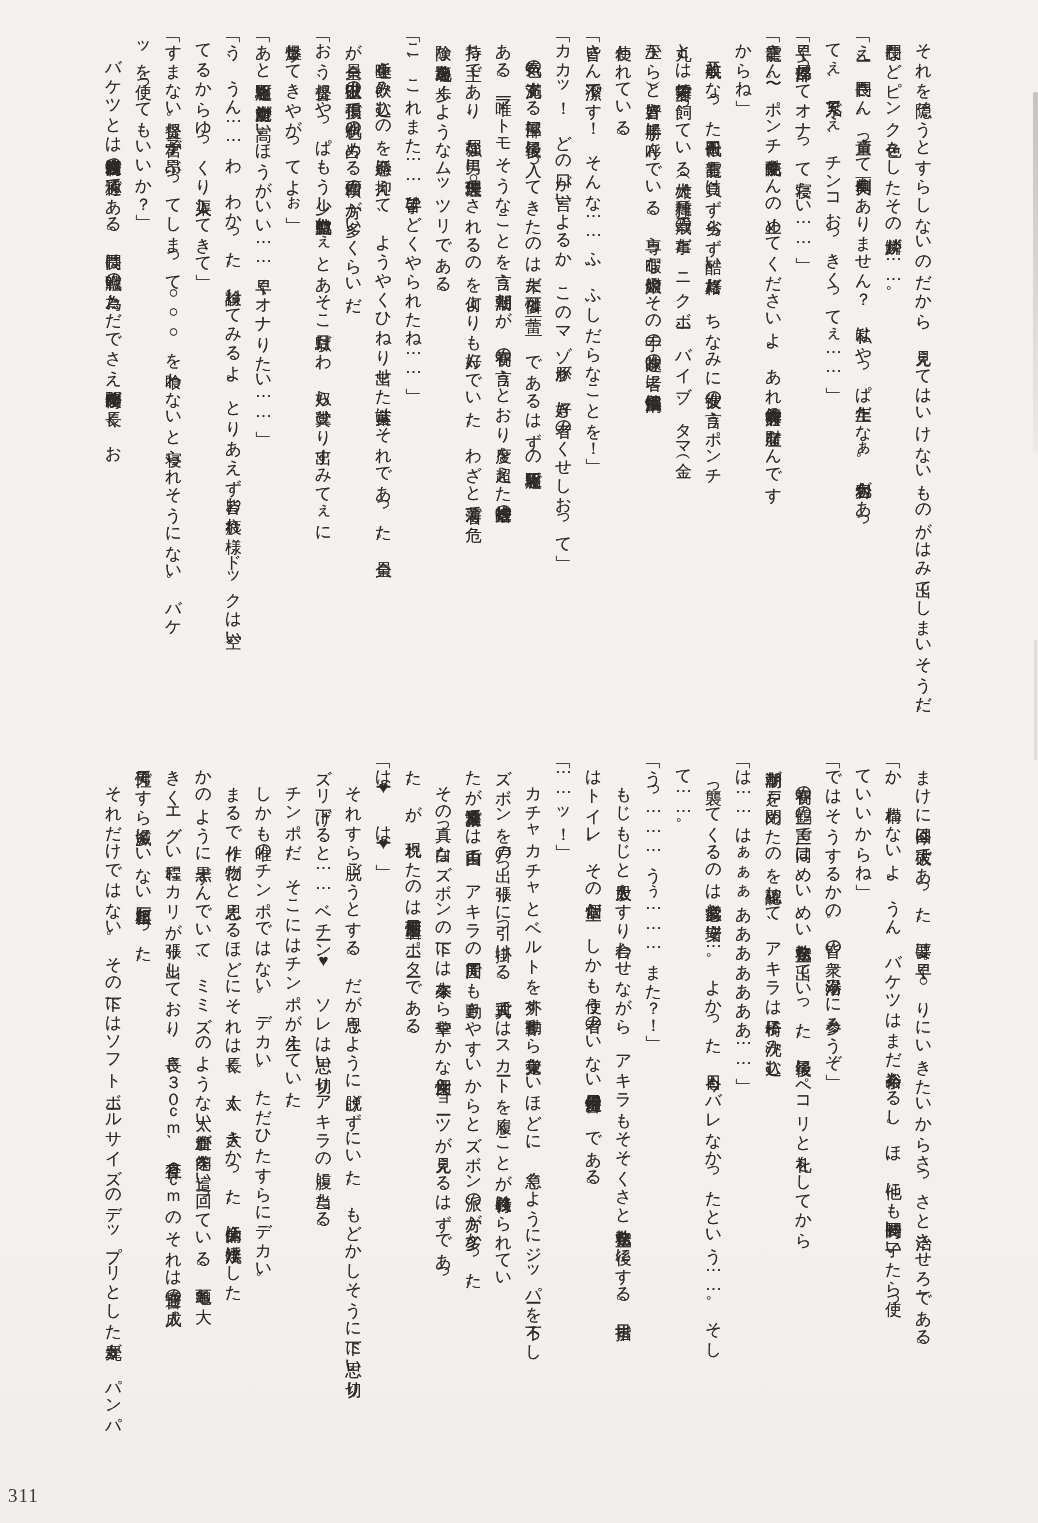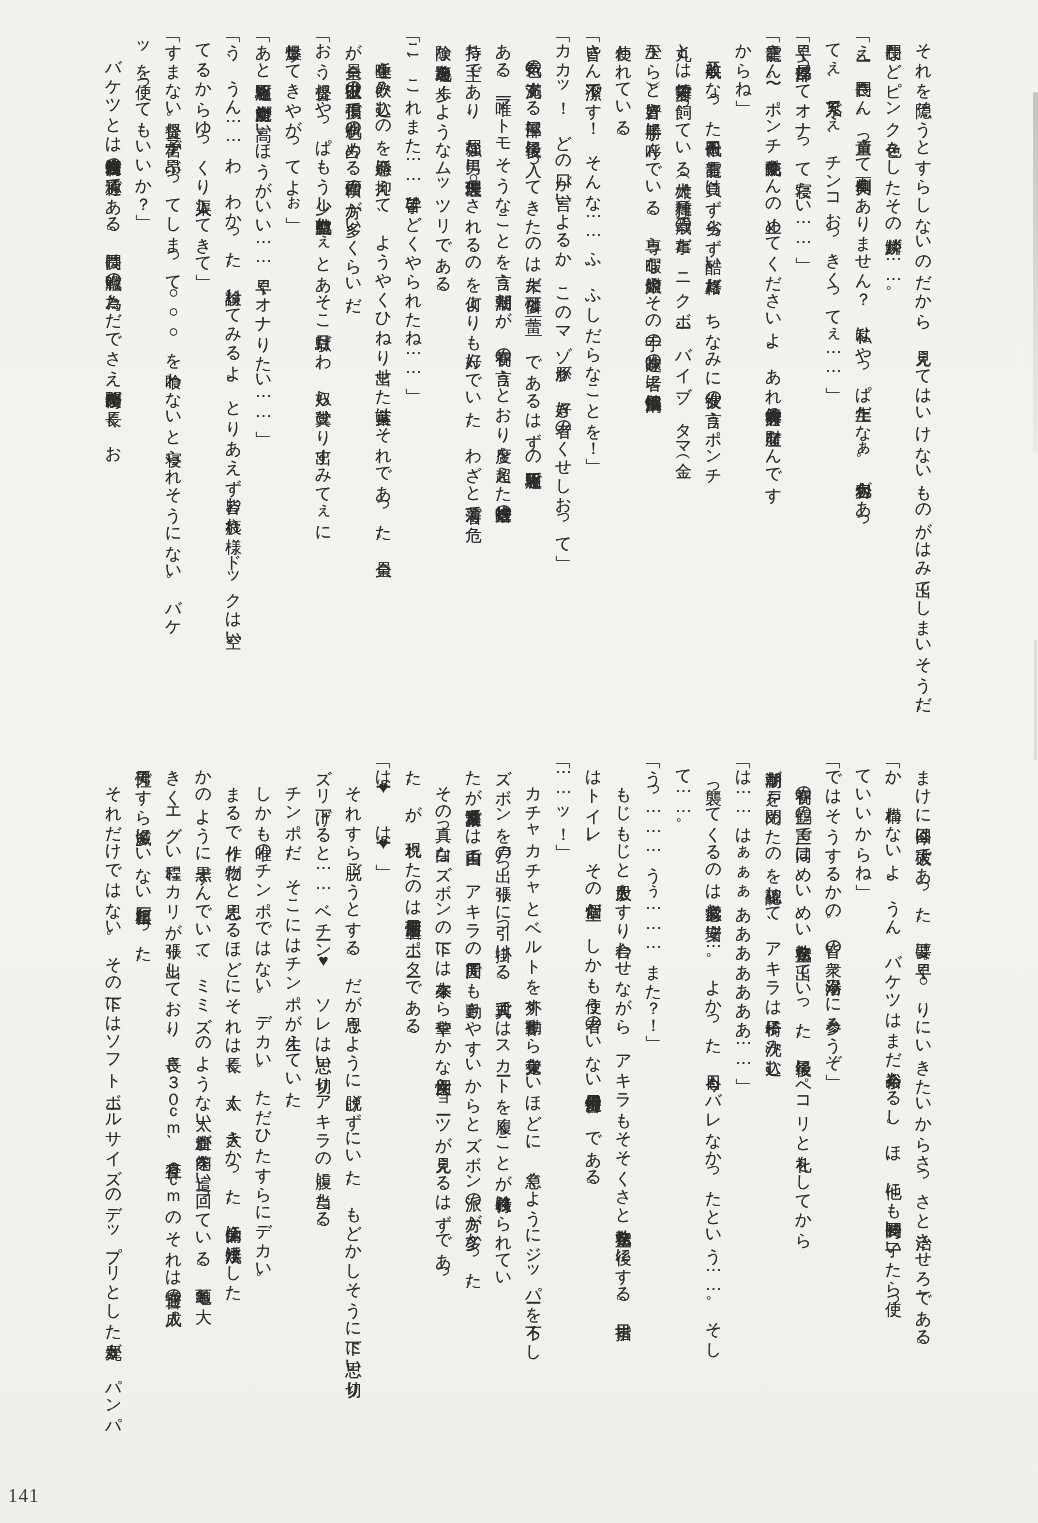--- a/index.html
+++ b/index.html
@@ -110,14 +110,14 @@
       <p>ズリ下げると……ベチーン♥　ソレは思い切りアキラの腹に当たる。</p>
       <p class="indent">チンポだ。そこにはチンポが生えていた。</p>
       <p class="indent">しかも唯のチンポではない。デカい。ただひたすらにデカい。</p>
       <p class="indent">まるで作り物だと思えるほどにそれは長く、太く、大きかった。全体的に淫水焼けした</p>
       <p>かのように黒ずんでいて、ミミズのような太い血管が肉竿を這い回っている。亀頭も大</p>
       <p>きくエグい程にカリが張り出しており、長さ３０ｃｍ、直径６ｃｍのそれは普通の成人</p>
       <p>男性ですら滅多にいない超巨根だった。</p>
       <p class="indent">それだけではない。その下にはソフトボールサイズのデップリとした睾丸が、パンパ</p>
     </div>
 
-  <div class="page-number">141</div>
+  <div class="page-number">311</div>
 </div>
 
 </body></html>

